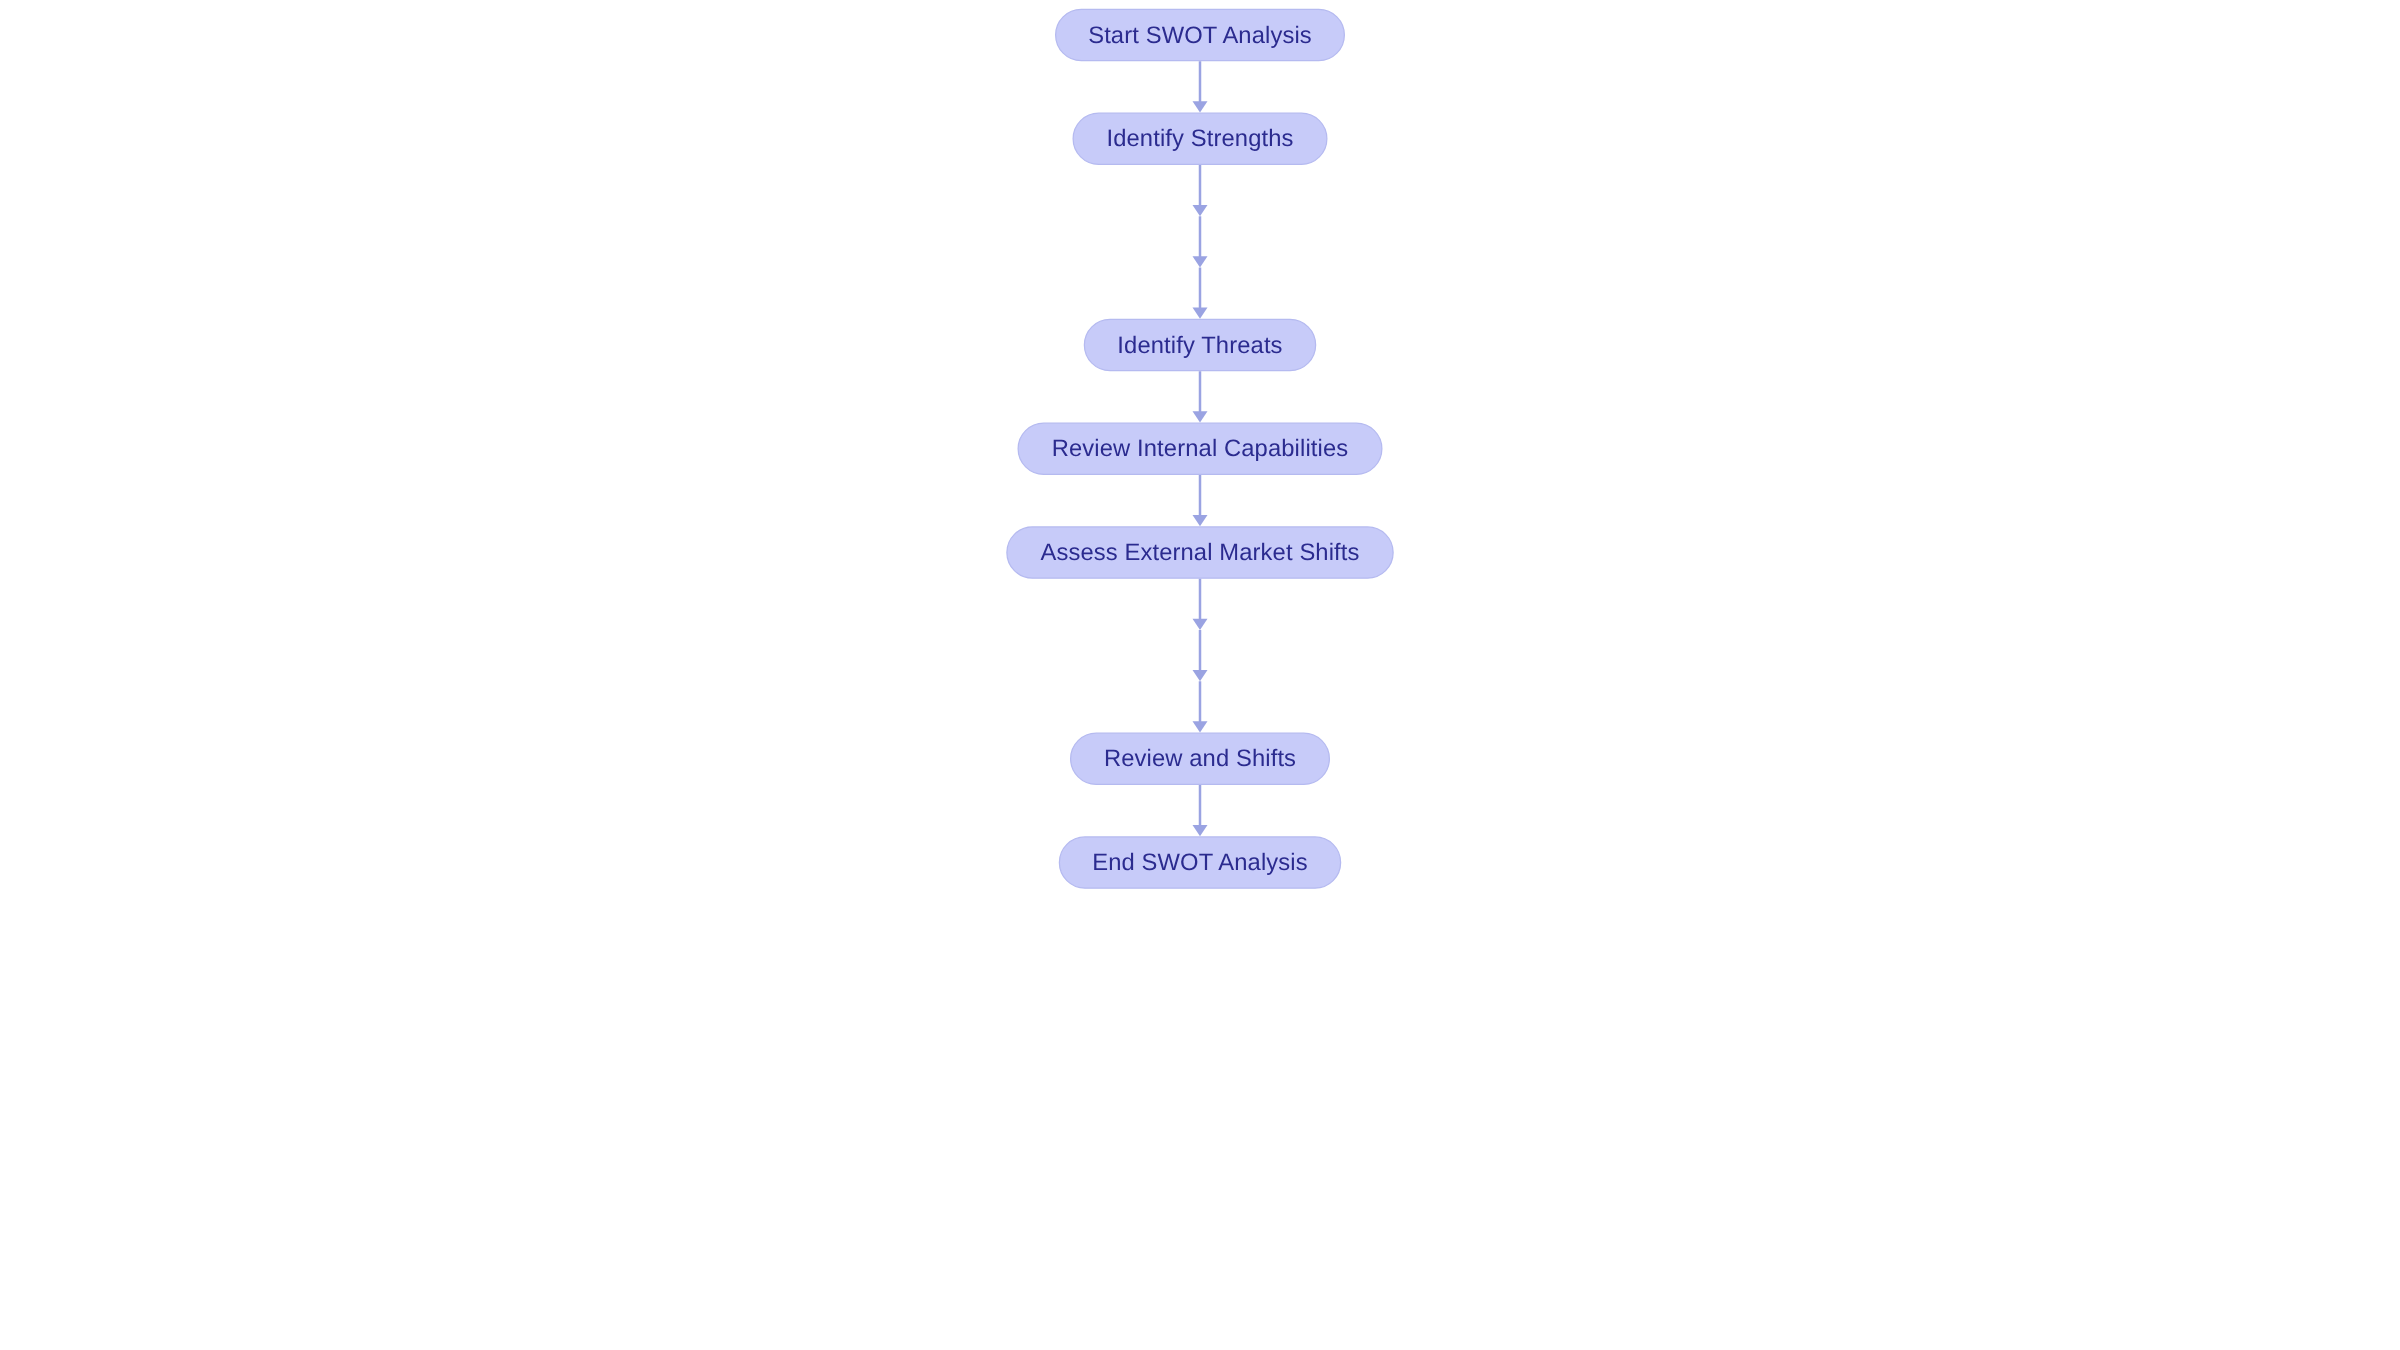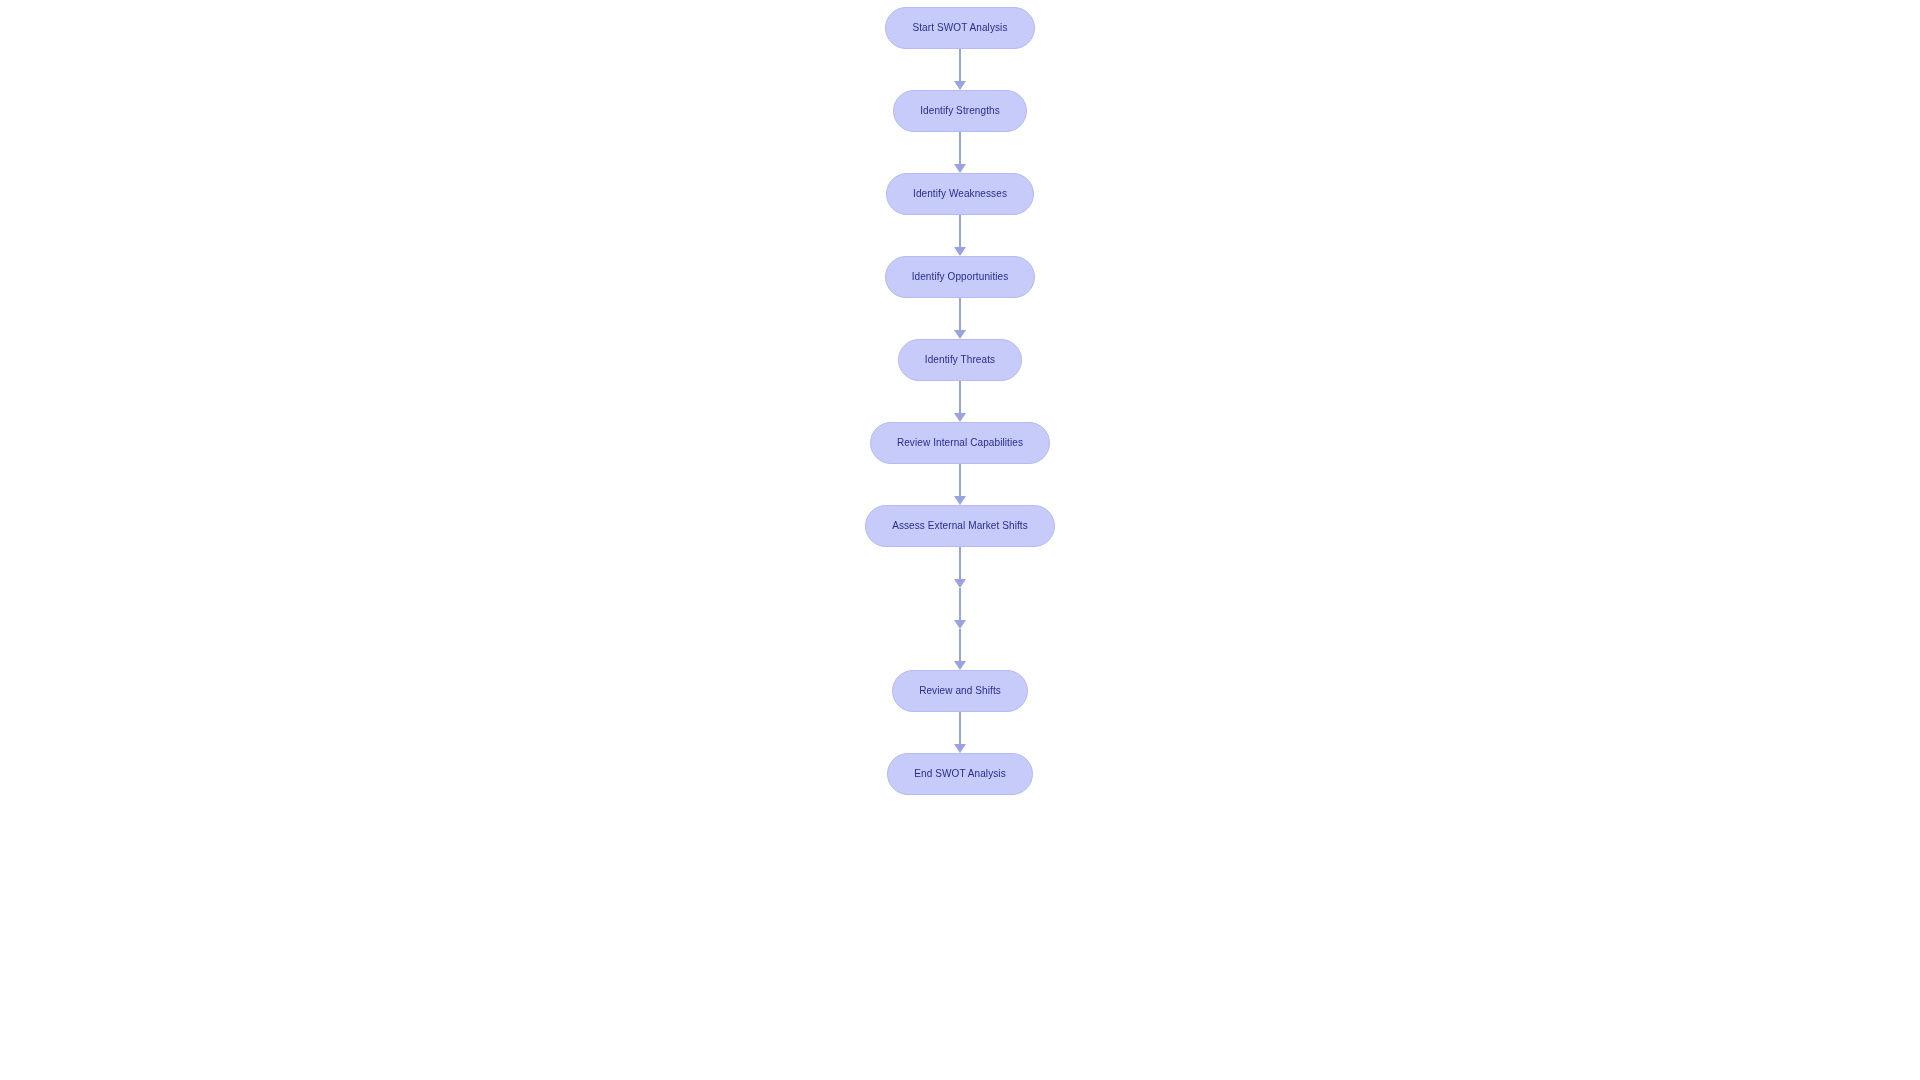--- a/index.html
+++ b/index.html
@@ -32,21 +32,21 @@
     align-items: center;
   }
 
   .flow-node {
     box-sizing: border-box;
     height: 42px;
     border-radius: 21px;
     background: #c7cbf9;
     border: 1px solid #b5baf0;
     color: #2b2b8f;
-    font-size: 10px;
+    font-size: 19px;
     font-family: "Liberation Sans", sans-serif;
     letter-spacing: 0.1px;
     display: flex;
     align-items: center;
     justify-content: center;
     white-space: nowrap;
     padding: 0 26px;
     line-height: 1;
     user-select: none;
   }
@@ -93,31 +93,25 @@
     </div>
 
     <div class="flow-node">
       <span>Identify Strengths</span>
     </div>
     <div class="flow-connector">
       <div class="conn-line"></div>
       <div class="conn-head"></div>
     </div>
 
-    <div class="flow-node">
-      <span>Identify Weaknesses</span>
-    </div>
     <div class="flow-connector">
       <div class="conn-line"></div>
       <div class="conn-head"></div>
     </div>
 
-    <div class="flow-node">
-      <span>Identify Opportunities</span>
-    </div>
     <div class="flow-connector">
       <div class="conn-line"></div>
       <div class="conn-head"></div>
     </div>
 
     <div class="flow-node">
       <span>Identify Threats</span>
     </div>
     <div class="flow-connector">
       <div class="conn-line"></div>

